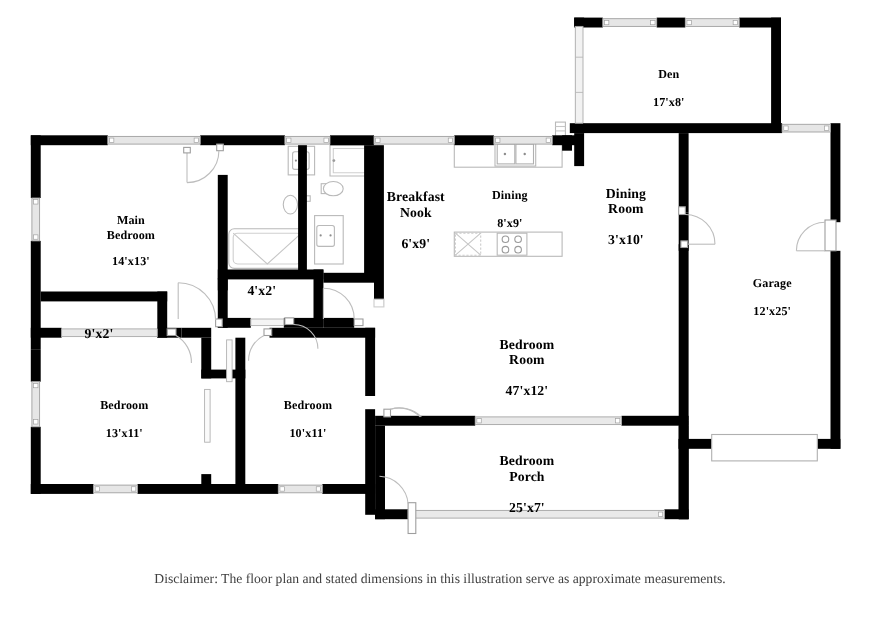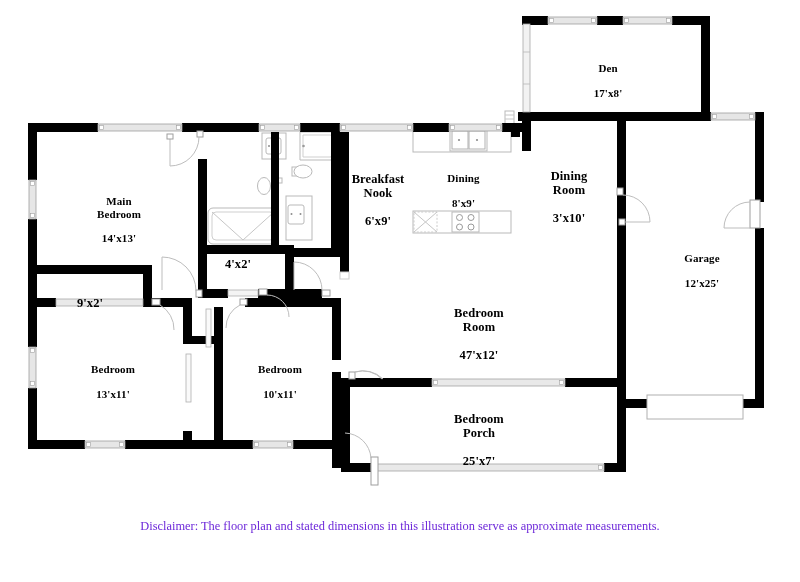--- a/index.html
+++ b/index.html
@@ -42,21 +42,21 @@
   .lbl-12 { font-size: 12.5px; text-align: center; }
   #disclaimer {
     position: absolute;
     left: 0;
     top: 518px;
     width: 800px;
     text-align: center;
     font-family: "Liberation Serif", "DejaVu Serif", serif;
     font-size: 12.4px;
     line-height: 1.45;
-    color: #6d28d9;
+    color: #404040;
   }
   #disclaimer div { display: block; }
 </style>
 </head>
 <body>
 
 <div id="floorplan-stage">
 
   <svg id="plan-svg" viewBox="0 0 800 582" xmlns="http://www.w3.org/2000/svg">
 

